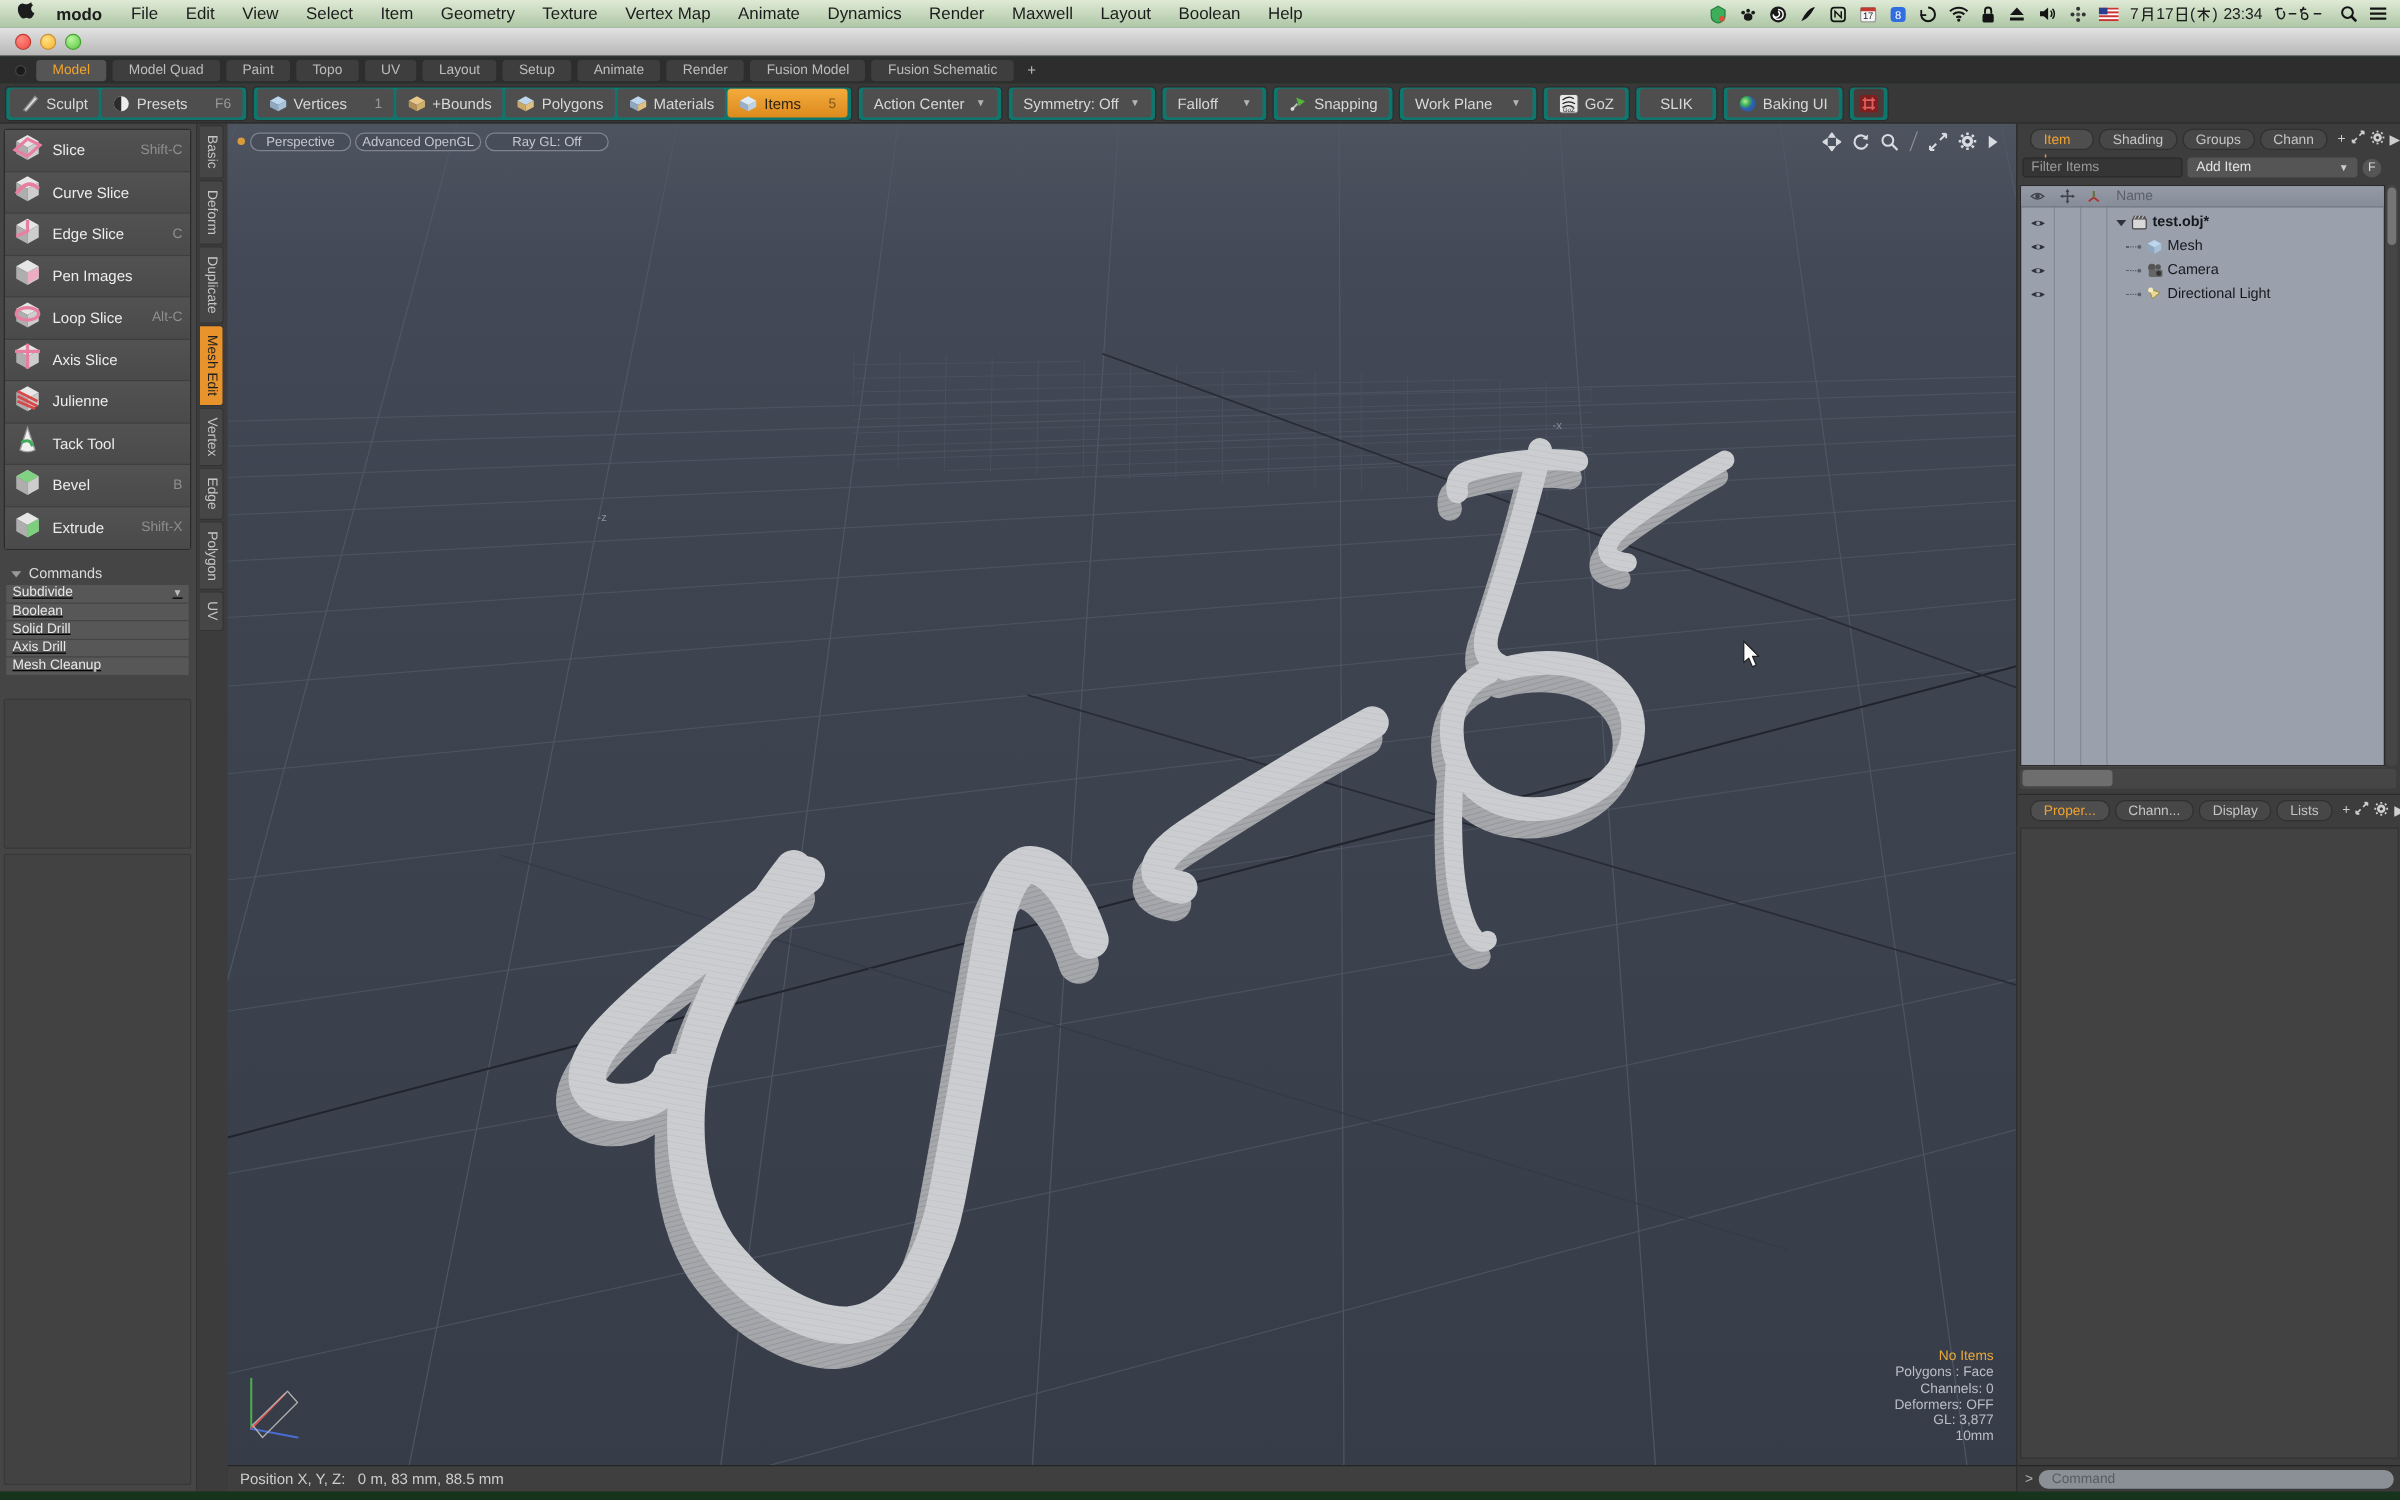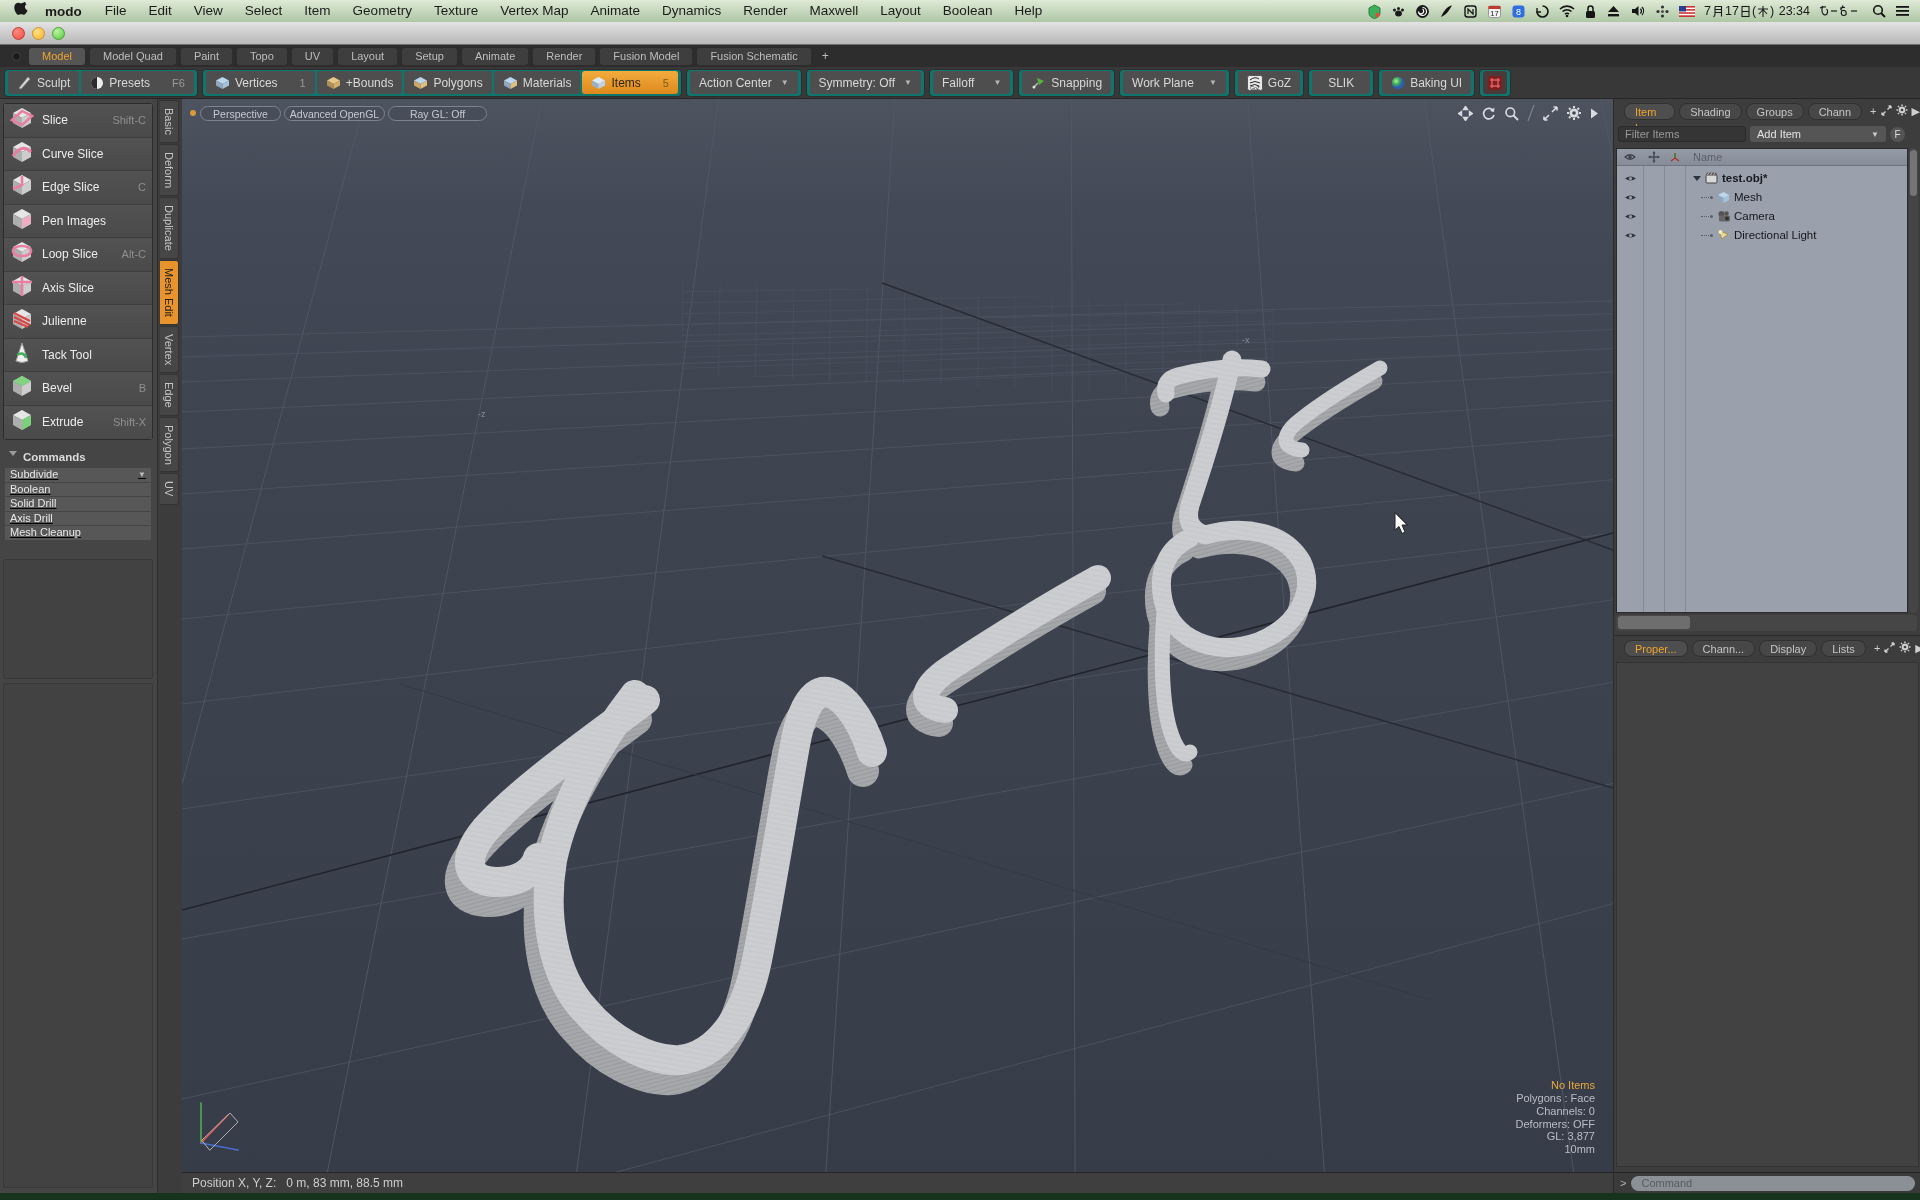--- a/index.html
+++ b/index.html
@@ -44,21 +44,21 @@
   
   .main { position:absolute; left:0; top:99px; width:1920px; height:1094px; background:#3a3a3a; }
 
   
   .sidebar { position:absolute; left:0; top:0; width:158px; height:1094px; background:#454545; border-right:1px solid #2e2e2e; }
   .toolpanel { position:absolute; left:3px; top:4px; width:150px; border:1px solid #2c2c2c; border-radius:3px; background:#4c4c4c; }
   .toolrow { height:33.5px; display:flex; align-items:center; gap:8px; padding:0 6px; border-bottom:1px solid #3e3e3e; background:linear-gradient(180deg,#525252,#4a4a4a); }
   .toolrow:last-child { border-bottom:none; }
   .toolrow .lbl { font-size:12px; color:#ececec; flex:1; }
   .toolrow .sc { font-size:11px; color:#8f8f8f; }
-  .cmdheader { position:absolute; left:3px; top:352px; width:150px; height:16px; display:flex; gap:6px; color:#dcdcdc; font-size:11.5px; font-weight:bold; padding-left:6px; }
+  .cmdheader { position:absolute; left:3px; top:352px; width:150px; height:16px; display:flex; align-items:center; gap:6px; color:#dcdcdc; font-size:11.5px; font-weight:normal; padding-left:6px; }
   .cmdheader .tri { width:0; height:0; border-left:4px solid transparent; border-right:4px solid transparent; border-top:5px solid #9a9a9a; }
   .cmdlist { position:absolute; left:5px; top:369px; width:146px;text-decoration:underline; }
   .cmdrow { height:13.5px; line-height:13.5px; background:#575757; color:#e8e8e8; font-size:11px; padding:0 5px; margin-bottom:1px; display:flex; }
   .cmdrow .arr { margin-left:auto; color:#bbb; font-size:8px; }
   .sb-sub1 { position:absolute; left:3px; top:460px; width:150px; height:120px; border:1px solid #383838; background:#424242; border-radius:2px; }
   .sb-sub2 { position:absolute; left:3px; top:584px; width:150px; height:505px; border:1px solid #383838; background:#424242; border-radius:2px; }
 
   
   .vtabs { position:absolute; left:158px; top:0; width:24px; height:1094px; background:#3c3c3c; }
   .vtab { writing-mode:vertical-rl; background:#464646; color:#c6c6c6; font-size:11px; padding:7px 3px; margin:1px 0 1px 2px; border-radius:0 3px 3px 0; border:1px solid #333; border-left:none; }

